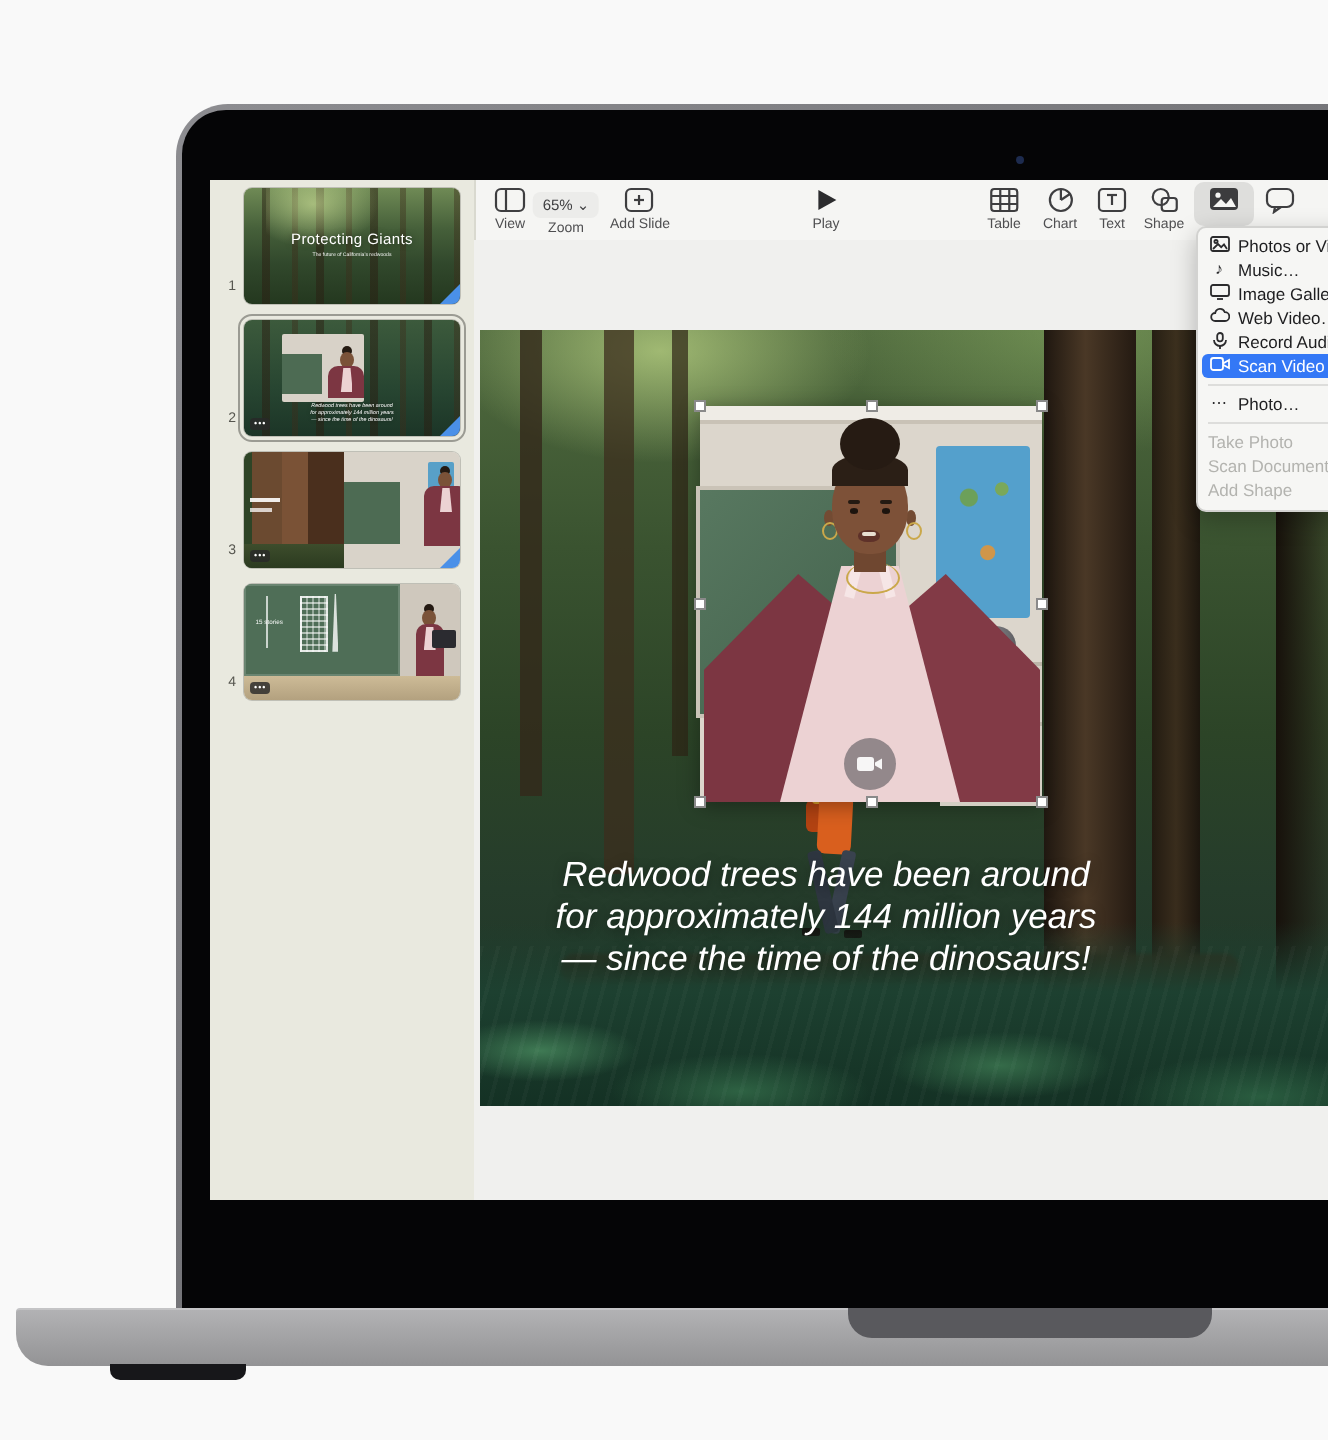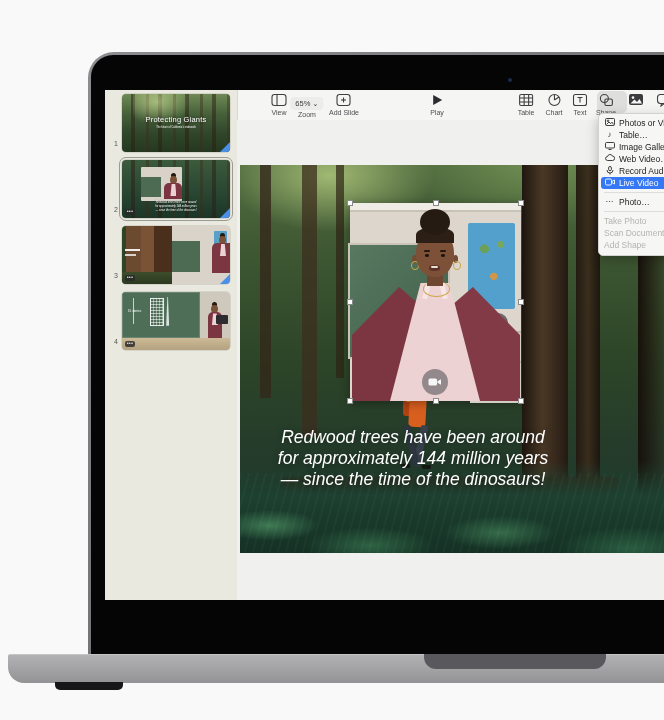--- a/index.html
+++ b/index.html
@@ -52,21 +52,21 @@
     background:repeating-linear-gradient(0deg,transparent 0 2px,rgba(255,255,255,.55) 2px 3px),repeating-linear-gradient(90deg,transparent 0 2px,rgba(255,255,255,.4) 2px 3px);}
   .t4-tree{left:57%;top:8%;width:3px;height:66%;background:rgba(255,255,255,.8);clip-path:polygon(40% 0,60% 0,100% 100%,0 100%);}
   .t4-bracket{left:13%;top:12%;width:2px;height:58%;border-left:1px solid rgba(255,255,255,.7);}
   .t4-label{left:5%;top:36%;color:rgba(255,255,255,.95);font-size:3.5px;transform:scale(.9);}
   .t4-wall{left:72%;top:0;width:28%;height:80%;background:#cfc8bd;}
   .t4-laptop{right:2%;top:40%;width:12px;height:9px;background:#2b2b30;border-radius:1px;}
   .t4-desk{left:0;bottom:0;width:100%;height:20%;background:linear-gradient(#cdbb97,#b3a17f);}
 
   
   .toolbar{left:132px;top:0;width:500px;height:30px;background:#f5f5f3;border-bottom:1px solid #d6d6d4;}
-  .tb{position:absolute;top:2px;transform:translateX(-50%);text-align:center;width:max-content;margin-left:24px;}
+  .tb{position:absolute;top:2px;transform:translateX(-50%);text-align:center;width:max-content;}
   .tb-ic{display:block;height:16px;}
   .tb-lb{display:block;margin-top:1px;font-size:7px;color:#4e4e50;}
   .zoom-pill{display:inline-flex;align-items:center;gap:2px;background:#ececea;border-radius:4px;padding:2px 5px;font-size:7.5px;color:#3e3e40;}
   .media-hl{position:absolute;left:360px;top:1px;width:30px;height:22px;background:#dededc;border-radius:5px;}
   svg.ti{display:inline-block;vertical-align:top;margin-top:1px;}
 
   
   .canvas{left:132px;top:30px;width:520px;height:480px;background:#f0f0ee;}
   .slide{left:3px;top:45px;width:500px;height:388px;overflow:hidden;
     background:linear-gradient(180deg,#516b3f 0%,#3a5330 28%,#2c4427 52%,#253c2b 72%,#1d3226 100%);}
@@ -436,21 +436,21 @@
         <svg width="10" height="8" viewBox="0 0 10 8" fill="none" stroke="#2b2b2d" stroke-width="0.9">
             <rect x="0.5" y="0.5" width="9" height="7" rx="1"></rect>
             <circle cx="3" cy="2.8" r="0.8"></circle>
             <path d="M1.5 6.5 L4 4 L5.6 5.6 L7 4.2 L8.5 6.5"></path>
           </svg>
       </span>
       <span>Photos or Video</span>
     </div>
     <div class="mi">
       <span class="mi-ic">♪</span>
-      <span>Table…</span>
+      <span>Music…</span>
     </div>
     <div class="mi">
       <span class="mi-ic">
         <svg width="10" height="8" viewBox="0 0 10 8" fill="none" stroke="#2b2b2d" stroke-width="0.9">
             <rect x="0.5" y="0.5" width="9" height="5.5" rx="1"></rect>
             <line x1="3.5" y1="7.5" x2="6.5" y2="7.5"></line>
           </svg>
       </span>
       <span>Image Gallery</span>
     </div>
@@ -472,21 +472,21 @@
       </span>
       <span>Record Audio</span>
     </div>
     <div class="mi sel">
       <span class="mi-ic">
         <svg width="10" height="8" viewBox="0 0 10 8" fill="none" stroke="#fff" stroke-width="0.9">
             <rect x="0.5" y="1" width="6" height="6" rx="1.2"></rect>
             <path d="M6.5 3.8 L9.5 2 V6 L6.5 4.4"></path>
           </svg>
       </span>
-      <span>Live Video</span>
+      <span>Scan Video</span>
     </div>
     <div class="msep"></div>
     <div class="mi">
       <span class="mi-ic">⋯</span>
       <span>Photo…</span>
     </div>
     <div class="msep"></div>
     <div class="mi dis">
       <span>Take Photo</span>
     </div>

